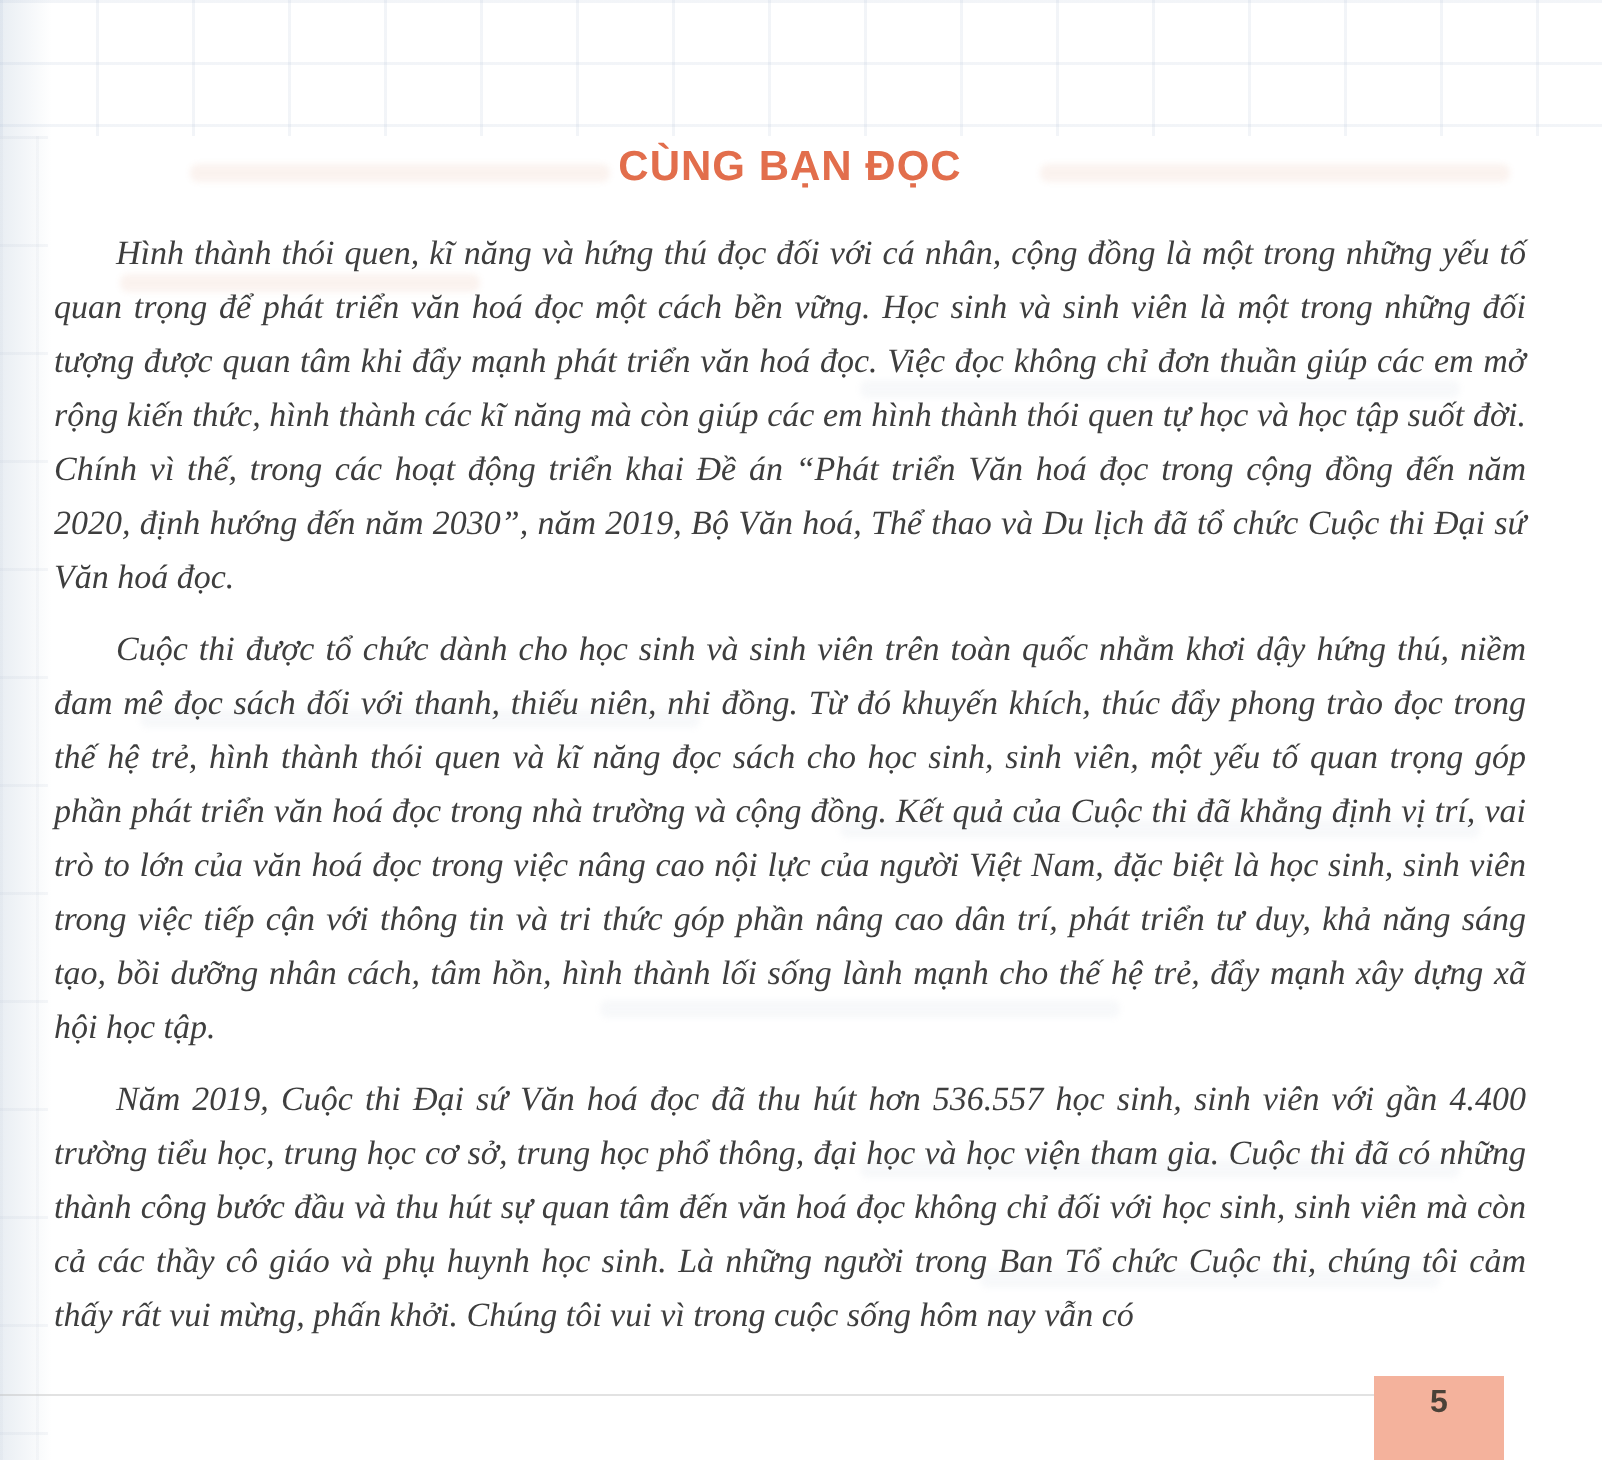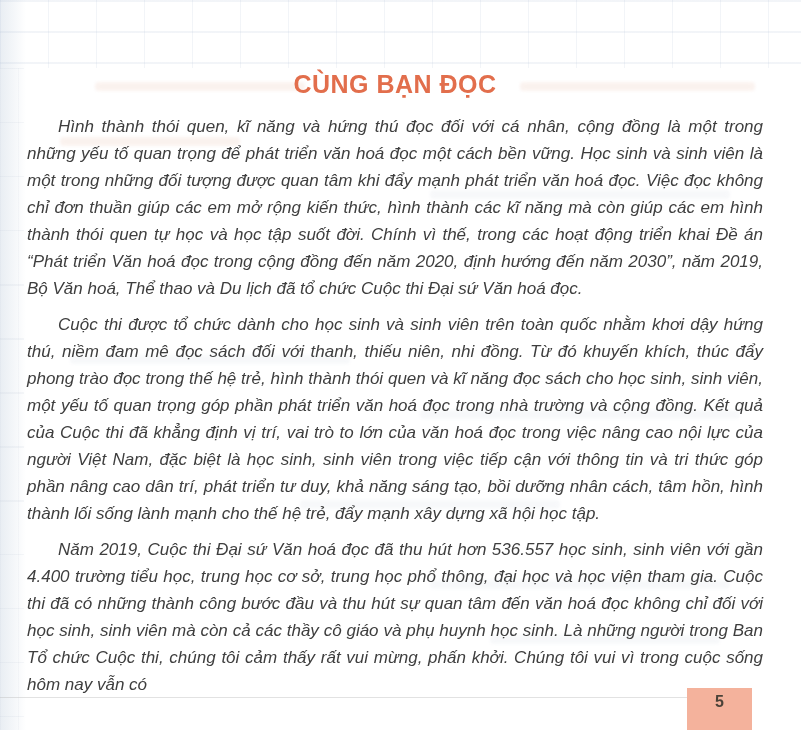--- a/index.html
+++ b/index.html
@@ -59,35 +59,36 @@
   .content {
     position: absolute;
     left: 27px;
     top: 70px;
     width: 736px;
   }
 
   .title {
     margin: 0 0 15px 0;
     text-align: center;
-    font-size: 25px;
+    font-size: 21px;
     line-height: 28px;
     font-weight: 700;
     letter-spacing: 0.5px;
     color: #e26e4c;
   }
 
   .body-text p {
     margin: 0 0 9px 0;
     font-style: italic;
     font-size: 17px;
     line-height: 27px;
     color: #3e3e3e;
     text-align: justify;
     text-indent: 31px;
+    font-family: Liberation Serif, serif;
   }
 
   .bottom-rule {
     position: absolute;
     left: 0;
     top: 697px;
     width: 687px;
     height: 1px;
     background: rgba(190,190,190,0.45);
     pointer-events: none;

